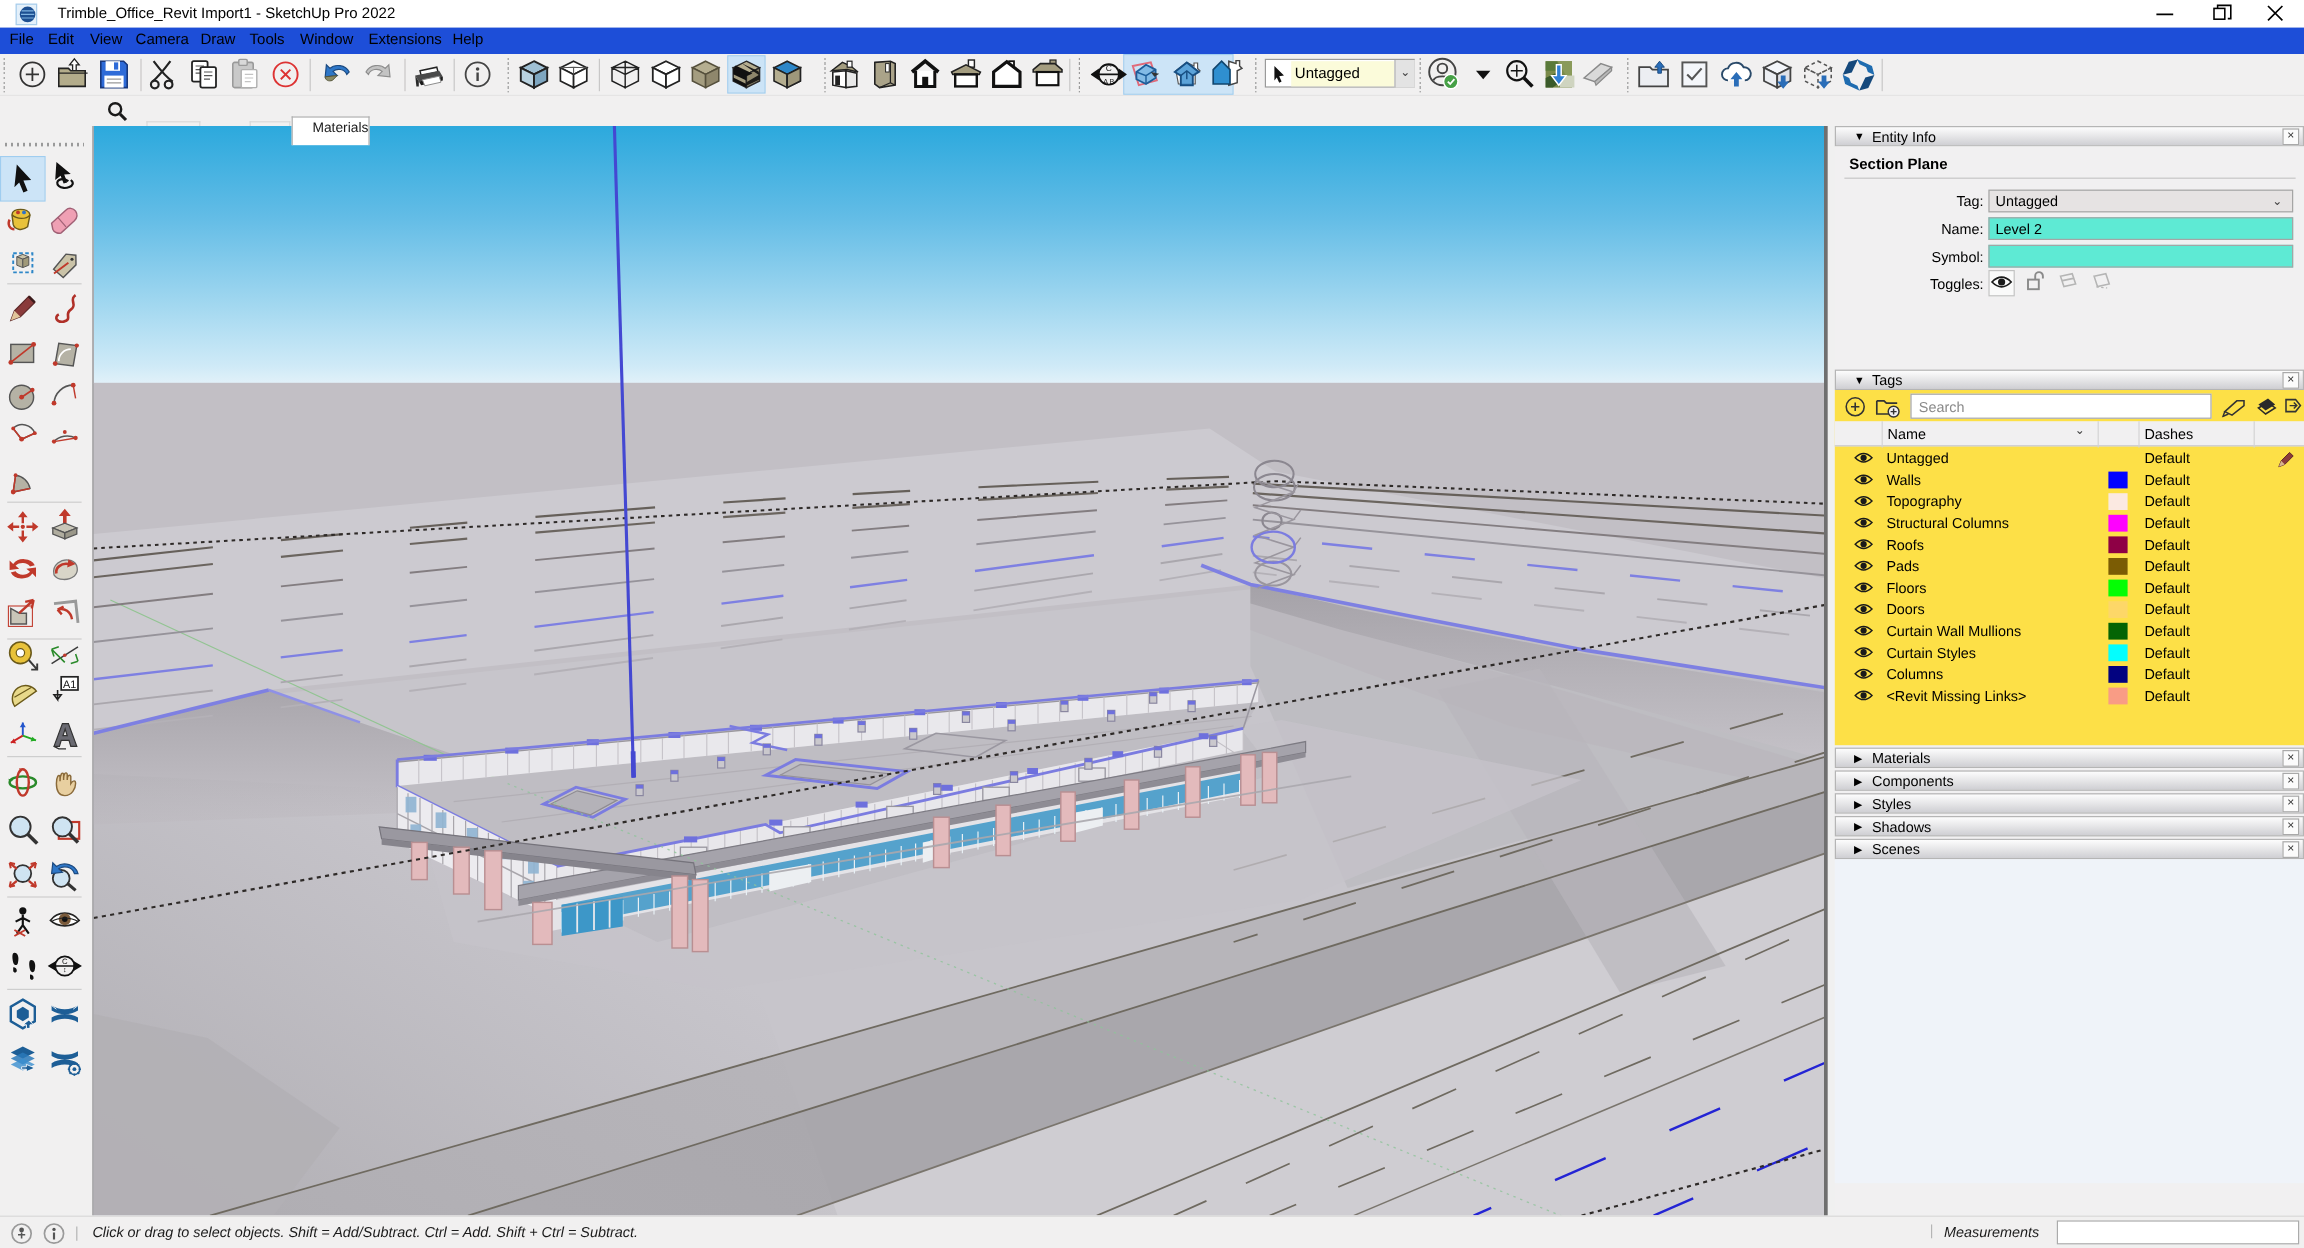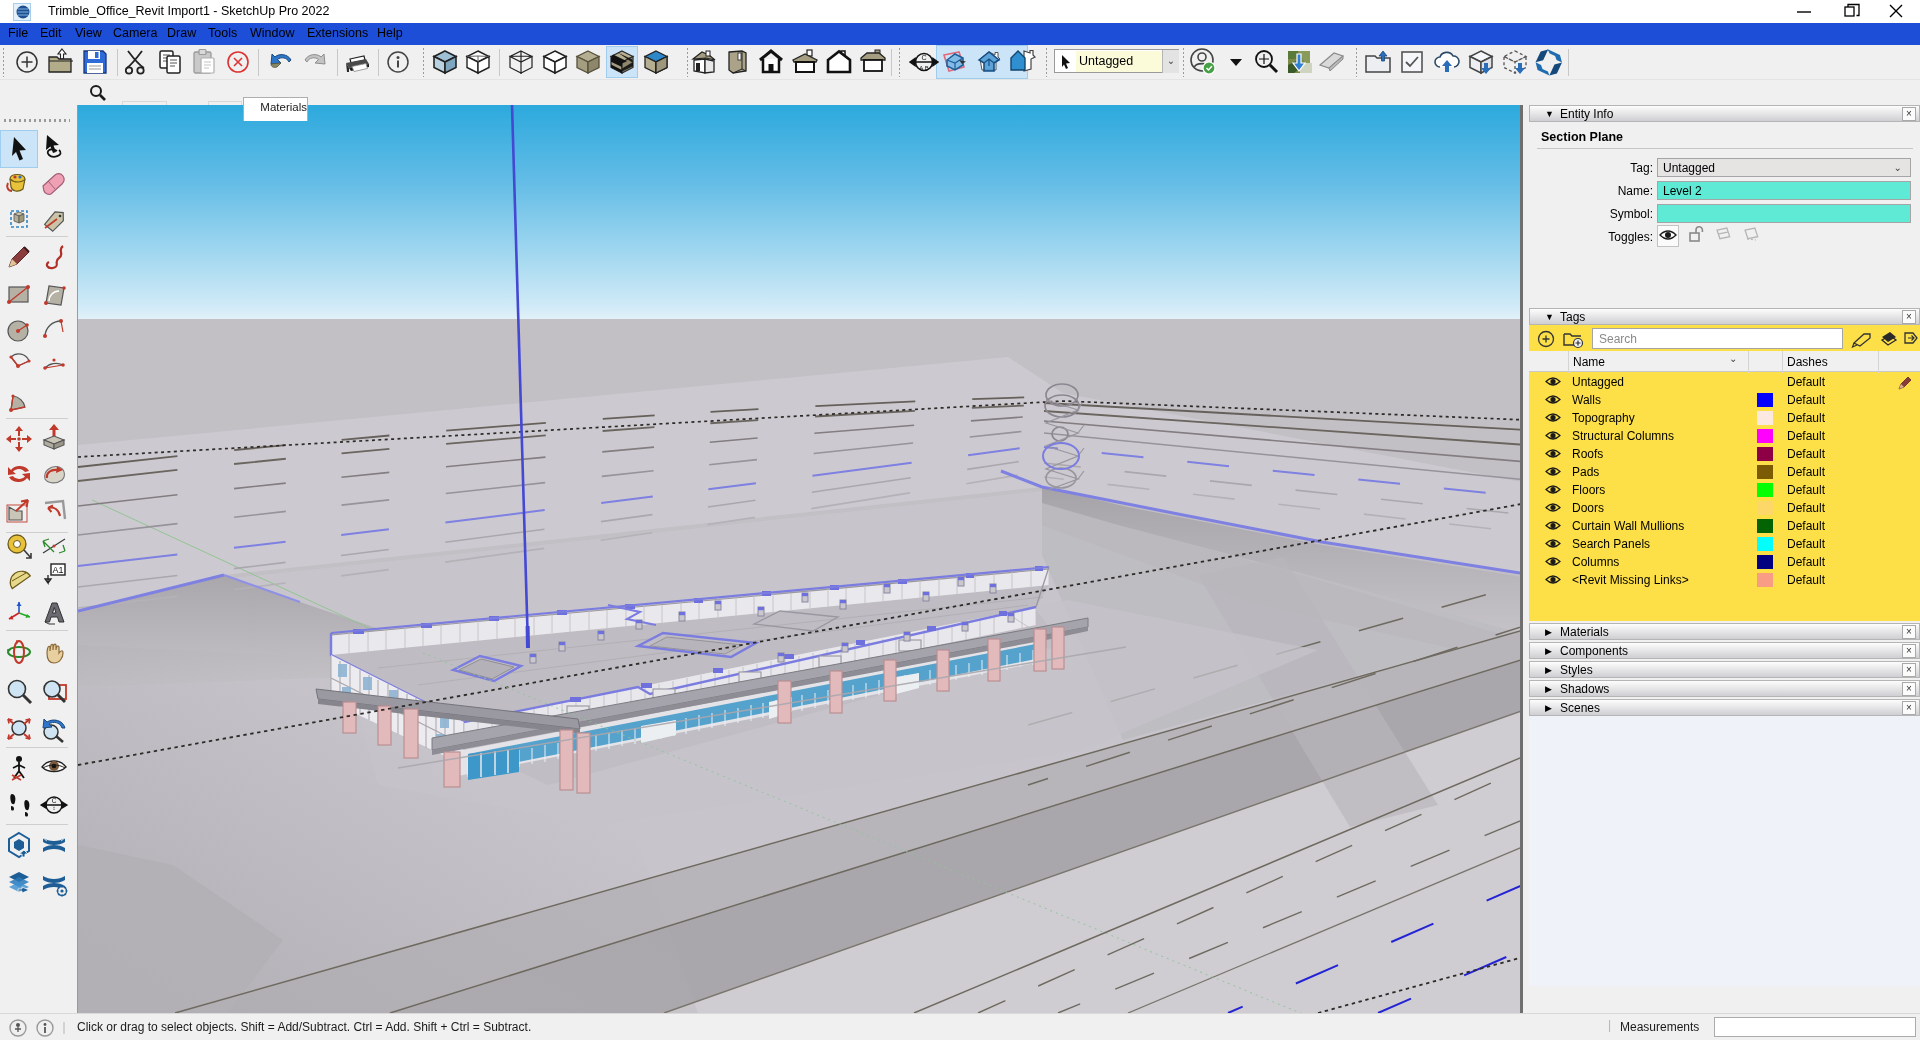--- a/index.html
+++ b/index.html
@@ -16,21 +16,21 @@
   .tbi { position:absolute; top:47px; width:30px; height:30px; }
   .tbisel { background:#cce4f7; outline:1px solid #9fcdf0; }
   #tabrow { position:absolute; left:0; top:80px; width:1920px; height:25px; background:#f1f0f0; }
   .tab { position:absolute; height:20px; background:#f1f0f0; border:1px solid #d9d9d9; border-bottom:none; font-size:11.5px; color:#1a1a1a; text-align:right; padding-top:3px;margin-top:16px; }
   .tabactive { height:24px; background:#ffffff; border:1px solid #aeaeae; border-bottom:none; z-index:3; }
   #lefttools { position:absolute; left:0; top:105px; width:77px; height:908px; background:#f1f0f0; }
   .lti { position:absolute; width:30px; height:30px; }
   .ltsep { position:absolute; left:6px; width:62px; height:1px; background:#cecece; }
   #viewport { position:absolute; left:77px; top:105px; width:1446px; height:908px; background:#c1bec4; border-left:1px solid #9a9a9a; border-right:3px solid #6f6f6f; overflow:hidden; }
   #tray { position:absolute; left:1529px; top:105px; width:391px; height:908px; background:#f1f0f1; }
-  #statusbar { position:absolute; left:0; top:1013px; width:1920px; height:27px; background:#f1f0f0; border-top:1px solid #d9d9d9; font-size:12px; color:#1a1a1a; }
+  #statusbar { position:absolute; left:0; top:1013px; width:1920px; height:27px; background:#f1f0f0; border-top:1px solid #d9d9d9; font-size:12px; color:#1a1a1a;font-style:italic; }
   .trayhdr { position:relative; height:17px; background:linear-gradient(#fdfdfd,#cfcfd3); border:1px solid #b5b5b5; font-size:12px; color:#000; }
   .trayhdr .arr { position:absolute; left:15px; top:3px; font-size:9px; color:#000; }
   .trayhdr .lbl { position:absolute; left:30px; top:1px; }
   .xbox { position:absolute; right:3px; top:1px; width:14px; height:14px; background:#fbfbfb; border:1px solid #a9a9a9; font-size:10px; color:#333; text-align:center; line-height:12px; }
   .field { position:absolute; left:128px; width:254px; height:19px; border:1px solid #a5a5a5; background:#5eead4; font-size:12px; padding:2px 0 0 5px; color:#000; }
   .flabel { position:absolute; width:120px; text-align:right; font-size:12px; color:#000; }
   .tagrow { position:relative; height:18px; font-size:12px; color:#000; }
   .sw { position:absolute; left:228px; top:2px; width:16px; height:14px; }
   .eye { position:absolute; left:16px; top:3px; width:16px; height:11px; }
   .rowname { position:absolute; left:43px; top:2px; }
@@ -1060,21 +1060,21 @@
           </svg>
           <span class="rowname">Curtain Wall Mullions</span>
           <span class="sw" style="background:#046404"></span>
           <span class="rowdash">Default</span>
         </div>
     <div class="tagrow">
           <svg class="eye" viewBox="0 0 16 11">
             <path d="M1 5.5 Q8 -1.5 15 5.5 Q8 12.5 1 5.5 Z" fill="none" stroke="#1a1a1a" stroke-width="1.2"></path>
             <circle cx="8" cy="5.5" r="2.6" fill="#1a1a1a"></circle>
           </svg>
-          <span class="rowname">Search Panels</span>
+          <span class="rowname">Curtain Styles</span>
           <span class="sw" style="background:#04fefe"></span>
           <span class="rowdash">Default</span>
         </div>
     <div class="tagrow">
           <svg class="eye" viewBox="0 0 16 11">
             <path d="M1 5.5 Q8 -1.5 15 5.5 Q8 12.5 1 5.5 Z" fill="none" stroke="#1a1a1a" stroke-width="1.2"></path>
             <circle cx="8" cy="5.5" r="2.6" fill="#1a1a1a"></circle>
           </svg>
           <span class="rowname">Columns</span>
           <span class="sw" style="background:#020280"></span>

